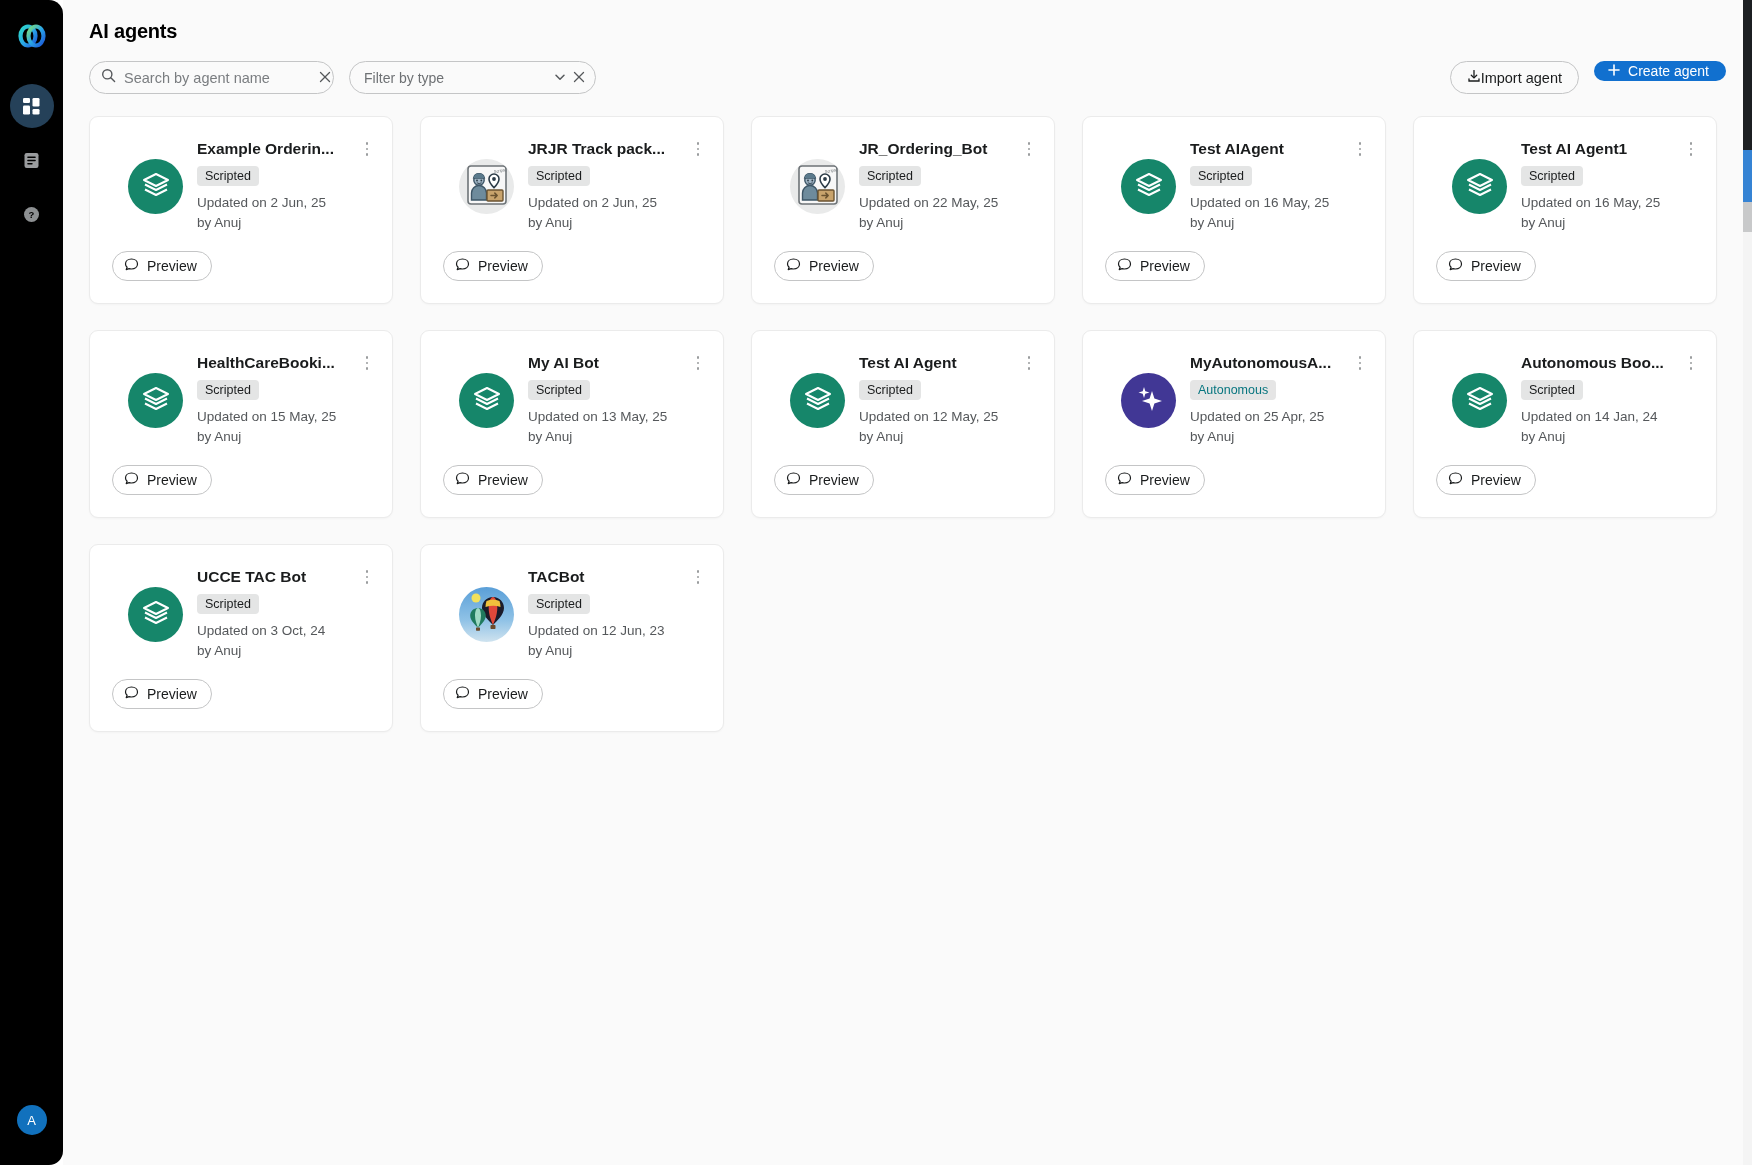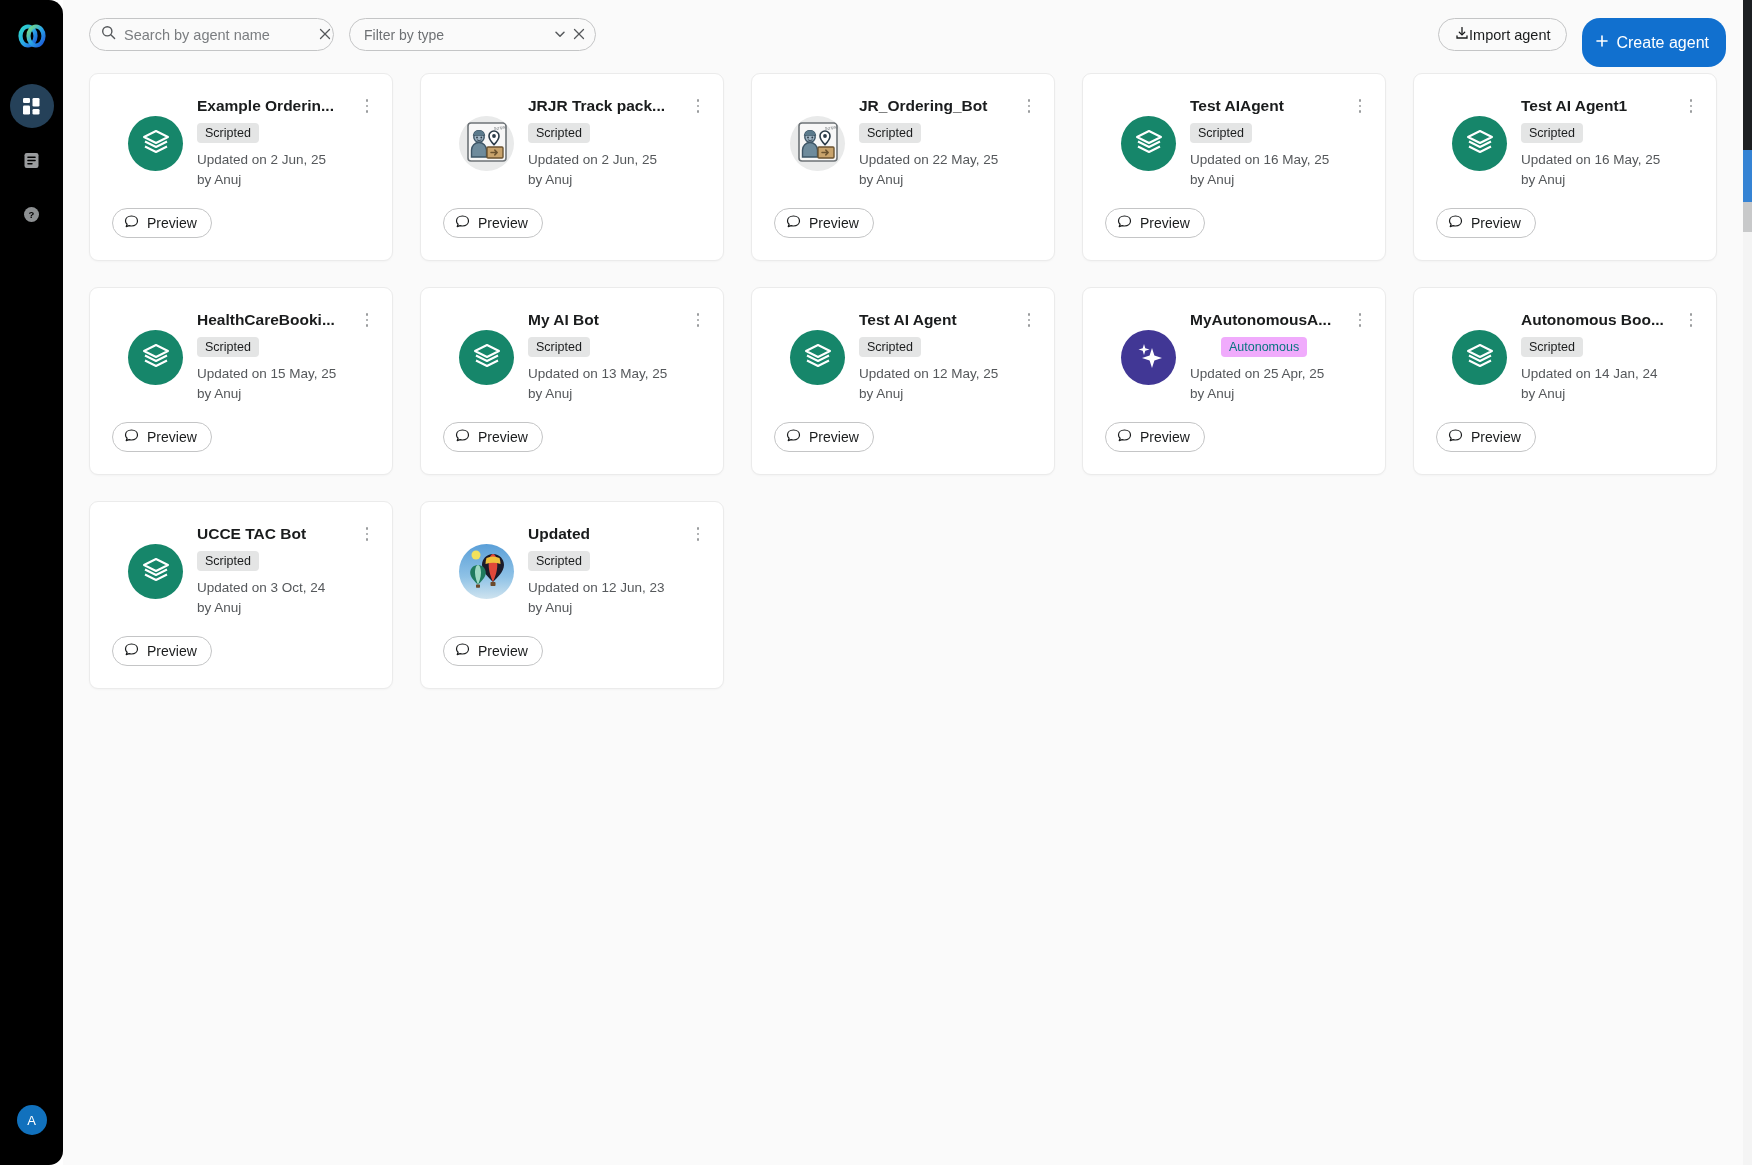--- a/index.html
+++ b/index.html
@@ -84,25 +84,25 @@
 
   .btn-import {
     height: 33px; padding: 0 16px;
     border: 1px solid #c4c5c6; border-radius: 18px;
     background: #fafafa; cursor: pointer;
     display: flex; align-items: center; 
     font-size: 14.5px; color: #1a1c1d;
     font-family: "Liberation Sans", sans-serif;
   }
   .btn-create {
-    height: 49px; padding: 0 17px 0 13px; margin-left: 15px;
+    height: 20px; padding: 0 17px 0 13px; margin-left: 15px;
     border: none; border-radius: 18px;
     background: #1170cf; color: #ffffff; cursor: pointer;
     display: flex; align-items: center; gap: 7px;
-    font-size: 16px;
+    font-size: 14px;
     font-family: "Liberation Sans", sans-serif;
   }
 
   
   .grid {
     margin: 22px 0 0 26px;
     display: grid;
     grid-template-columns: repeat(5, 304px);
     gap: 26px 27px;
     width: 1580px;
@@ -129,21 +129,21 @@
     font-size: 15.5px; font-weight: 700; color: #1a1c1d;
     white-space: nowrap; overflow: hidden; text-overflow: ellipsis;
     line-height: 20px;
   }
   .badge {
     display: inline-block; margin-top: 7px;
     font-size: 12.5px; line-height: 18px;
     padding: 1px 8px; border-radius: 4px;
   }
   .badge.scripted { background: #e4e5e5; color: #1a1c1d; }
-  .badge.autonomous { background: #f0abfc; color: #07757f; margin-left: 31px; }
+  .badge.autonomous { background: #e5e5e5; color: #07757f; }
   .card-meta {
     font-size: 13.5px; color: #55585b;
     margin-top: 7px; line-height: 20px;
   }
   .card-by { font-size: 13.5px; color: #55585b; line-height: 20px; }
   .kebab {
     position: absolute; top: 22px; right: 17px;
     width: 16px; height: 20px; cursor: pointer;
     display: flex; flex-direction: column; align-items: center;
     justify-content: center; gap: 3px;
@@ -223,20 +223,21 @@
             <text x="8.5" y="12.2" font-family="Liberation Sans, sans-serif" font-size="9.5" font-weight="700" fill="#000000" text-anchor="middle">?</text>
           </svg>
         </span>
       </div>
     </div>
     <div class="user-avatar">A</div>
   </div>
 
   <div class="main">
 
+    <div class="page-title">AI agents</div>
 
     <div class="toolbar">
 
       <div class="search-box">
         <span>
           <svg width="15" height="15" viewBox="0 0 15 15">
             <circle cx="6.3" cy="6.3" r="4.6" fill="none" stroke="#55585b" stroke-width="1.4"></circle>
             <line x1="9.8" y1="9.8" x2="13.6" y2="13.6" stroke="#55585b" stroke-width="1.4" stroke-linecap="round"></line>
           </svg>
         </span>
@@ -573,21 +574,21 @@
                   <circle cx="17" cy="13" r="4.5" fill="#f2e15c"></circle>
                   <path d="M34 12 c6.5 0 11 5 11 11 c0 7-7.5 13-11 17 c-3.5-4-11-10-11-17 c0-6 4.5-11 11-11 z" fill="#1b1b2a"></path>
                   <path d="M34 12 c2.6 0 4.3 5 4.3 11 c0 7-2.8 13-4.3 17 c-1.5-4-4.3-10-4.3-17 c0-6 1.7-11 4.3-11 z" fill="#e0483a"></path>
                   <path d="M27.5 16 q6.5-3 13 0 q1 3 1 6 q-7-2.5-15 0 q0-3 1-6 z" fill="#f0c13c"></path>
                   <rect x="31.5" y="40" width="5" height="4" rx="0.7" fill="#6b4a2b"></rect>
                   <path d="M19 23 c4.6 0 7.8 3.6 7.8 7.8 c0 5-5.3 9.2-7.8 12 c-2.5-2.8-7.8-7-7.8-12 c0-4.2 3.2-7.8 7.8-7.8 z" fill="#1f7a5e"></path>
                   <path d="M19 23 c1.8 0 3 3.6 3 7.8 c0 5-2 9.2-3 12 c-1-2.8-3-7-3-12 c0-4.2 1.2-7.8 3-7.8 z" fill="#9fd9c4"></path>
                   <rect x="17" y="42.5" width="4" height="3.2" rx="0.6" fill="#6b4a2b"></rect>
                 </svg></span>
             </div>
-            <div class="card-info"><div class="card-title">Updated</div><span class="badge scripted">Scripted</span><div class="card-meta">Updated on 12 Jun, 23</div><div class="card-by">by Anuj</div></div>
+            <div class="card-info"><div class="card-title">TACBot</div><span class="badge scripted">Scripted</span><div class="card-meta">Updated on 12 Jun, 23</div><div class="card-by">by Anuj</div></div>
           </div>
           <button class="btn-preview">
             <span><svg width="15" height="15" viewBox="0 0 15 15">
                 <path d="M7.5 2 C11 2 13.5 4.2 13.5 7 C13.5 9.8 11 12 7.5 12 C6.6 12 5.8 11.9 5.1 11.6 L2.2 12.6 L3.1 10.2 C2.1 9.3 1.5 8.2 1.5 7 C1.5 4.2 4 2 7.5 2 Z" fill="none" stroke="#1a1c1d" stroke-width="1.2" stroke-linejoin="round"></path>
               </svg></span>
             <span>Preview</span>
           </button>
         </div>
       </div>
 

